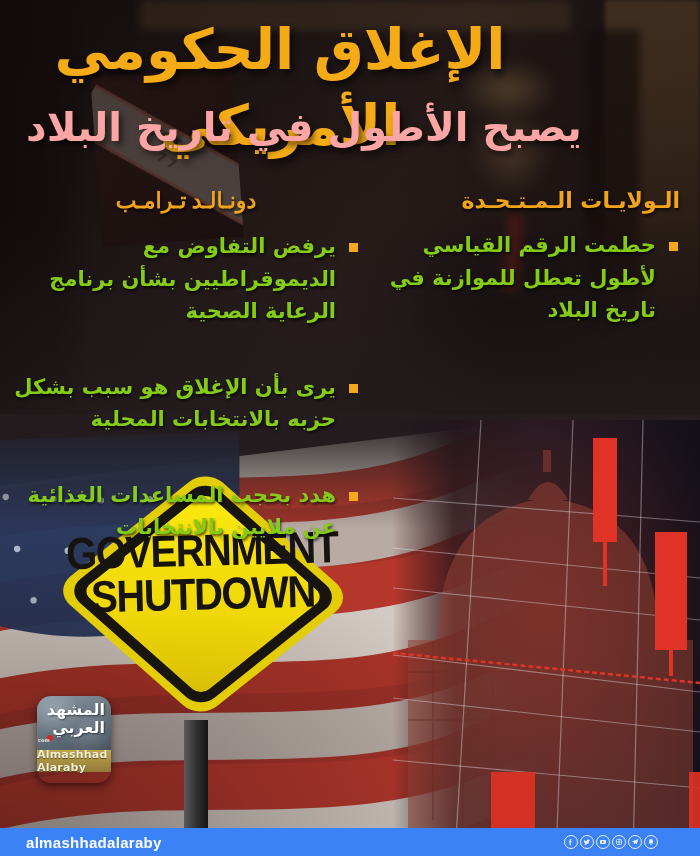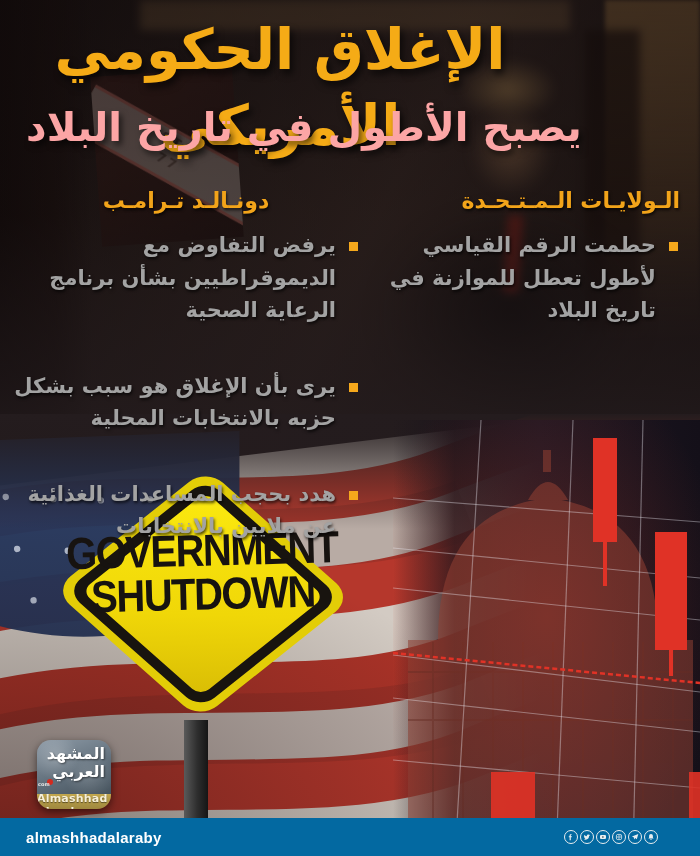--- a/index.html
+++ b/index.html
@@ -55,56 +55,56 @@
       color:#fca5a5;font-size:40px;font-weight:800;line-height:1.35;
       text-shadow:3px 4px 6px rgba(0,0,0,.6);}
 
   
   .col{position:absolute;top:188px;z-index:6;direction:rtl;}
   .col h3{margin:0 0 16px;color:#f2a41a;font-size:22px;font-weight:800;
       text-shadow:1px 2px 3px rgba(0,0,0,.7);}
   .col-us{right:20px;width:300px;}
   .col-tr{left:12px;width:348px;}
   .col-us h3{text-align:right;}
-  .col-tr h3{text-align:center;}
+  .col-tr h3{text-align:center;font-family:Liberation Serif, serif;}
   .col ul{list-style:none;margin:0;padding:0;}
   .col li{position:relative;padding-right:24px;margin-bottom:25px;text-align:right;
-      color:#a3a3a3;font-size:21px;font-weight:700;line-height:1.55;
+      color:#84cc16;font-size:21px;font-weight:700;line-height:1.55;
       text-shadow:1px 2px 3px rgba(0,0,0,.7);}
   .col-tr li{margin-bottom:43px;}
   .bullet{position:absolute;right:2px;top:13px;width:9px;height:9px;background:#f5a81c;}
 
   
   .sign{position:absolute;left:22px;top:442px;width:362px;height:308px;z-index:5;transform:rotate(1.5deg);}
   .sign-text{position:absolute;inset:0;display:flex;flex-direction:column;align-items:center;
       justify-content:center;padding-bottom:42px;transform:rotate(-3deg) scale(1,1.12);
       font-family:"Liberation Sans","DejaVu Sans",sans-serif;font-weight:800;color:#171310;
       font-size:40px;letter-spacing:-1.5px;line-height:.98;}
   .pole{position:absolute;left:184px;top:720px;width:24px;height:110px;z-index:4;
       background:linear-gradient(90deg,#5a5a5a 0%,#2e2e2e 55%,#151515 100%);}
 
   
-  .logo{position:absolute;left:37px;top:740px;width:74px;height:69px;z-index:7;border-radius:14px;
+  .logo{position:absolute;left:37px;top:696px;width:74px;height:87px;z-index:7;border-radius:14px;
       overflow:hidden;box-shadow:0 3px 8px rgba(0,0,0,.55);}
   .logo-top{position:relative;height:54px;direction:rtl;
       background:
         radial-gradient(circle at 25% 30%,rgba(255,255,255,.22),rgba(255,255,255,0) 35%),
         radial-gradient(circle at 70% 65%,rgba(255,255,255,.15),rgba(255,255,255,0) 40%),
         linear-gradient(160deg,#8d9aa6 0%,#5f6d79 60%,#46535d 100%);}
   .logo-ar{position:absolute;right:6px;top:5px;text-align:right;color:#fff;font-weight:800;
       font-size:16px;line-height:1.15;text-shadow:1px 1px 2px rgba(0,0,0,.5);}
   .logo-dot{position:absolute;left:10px;bottom:9px;width:6px;height:6px;border-radius:50%;background:#d42a1e;}
   .logo-tld{position:absolute;left:1px;bottom:7px;color:#e8e8e8;font-size:5px;font-weight:bold;}
   .logo-band{height:22px;display:flex;align-items:center;justify-content:center;
       background:linear-gradient(180deg,#c2a74e,#8f7a37);}
   .logo-cap{color:#f7f0d8;font-size:11px;font-weight:bold;letter-spacing:.2px;
       text-shadow:0 1px 1px rgba(0,0,0,.5);}
 
   
-  .footer{position:absolute;left:0;bottom:0;width:700px;height:38px;z-index:8;background:#0369a1;
+  .footer{position:absolute;left:0;bottom:0;width:700px;height:28px;z-index:8;background:#3b82f6;
       display:flex;align-items:center;justify-content:space-between;padding:0 26px;box-sizing:border-box;}
   .handle{color:#fff;font-family:"Liberation Sans","DejaVu Sans",sans-serif;
       font-weight:bold;font-size:15px;letter-spacing:.3px;}
   .socials{display:flex;gap:2px;align-items:center;margin-right:16px;}
   .icon{width:12px;height:12px;border:1px solid #e9eef0;border-radius:50%;
       display:inline-flex;align-items:center;justify-content:center;color:#e9eef0;}
   .icon svg{display:block;}
 </style>
 </head>
 <body>

